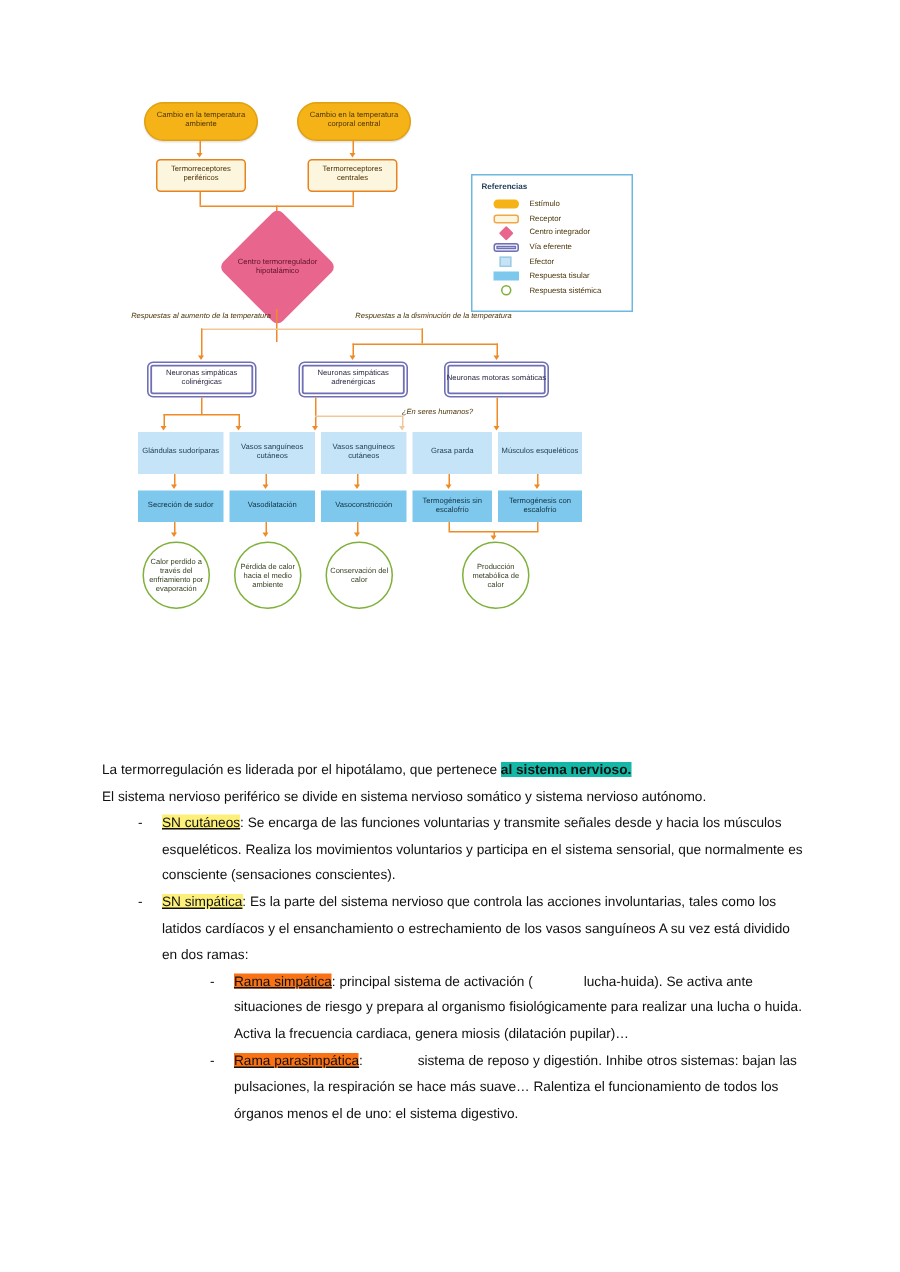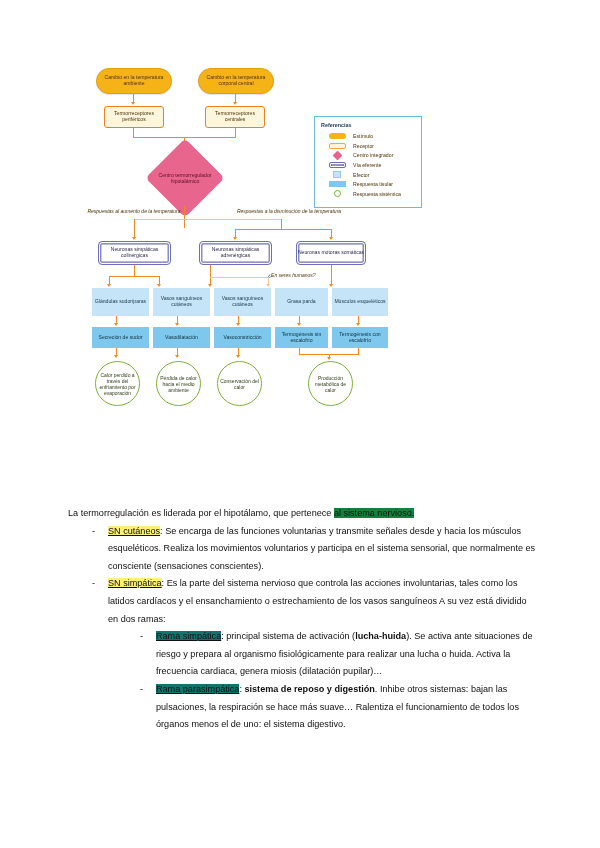--- a/index.html
+++ b/index.html
@@ -198,34 +198,34 @@
     margin-top: 0;
   }
   .li.lvl1 { padding-left: 24px; }
   .li.lvl2 { padding-left: 72px; }
   .dash {
     width: 16px;
     flex: none;
   }
   .li-body { flex: 1; }
   .hl-pink {
-    background: #15803d;
-    font-weight: normal;
+    background: #14b8a6;
+    font-weight: bold;
   }
   .hl-yellow {
     background: #fdf07a;
     text-decoration: underline;
     font-weight: normal;
   }
   .hl-peach {
-    background: #0f766e;
+    background: #f97316;
     text-decoration: underline;
     text-align: right;
   }
-  .b { font-weight: bold; }
+  .b { font-weight: normal; margin-left: 34px; }
   .gap { height: 17.6px; }
 </style>
 </head>
 <body>
 
 <div class="diagram">
 
   <div class="node stimulus" style="left:10px; top:4px; width:76px; height:26px;">Cambio en la temperatura ambiente</div>
   <div class="node stimulus" style="left:112px; top:4px; width:76px; height:26px;">Cambio en la temperatura corporal central</div>
 
@@ -364,20 +364,21 @@
     </div>
   </div>
 </div>
 
 <div class="doc">
 
   <p>
     <span>La termorregulación es liderada por el hipotálamo, que pertenece </span><span class="hl-pink">al sistema nervioso.</span>
   </p>
 
+  <p>El sistema nervioso periférico se divide en sistema nervioso somático y sistema nervioso autónomo.</p>
 
   <div class="li lvl1">
     <span class="dash">-</span>
     <span class="li-body"><span class="hl-yellow">SN cutáneos</span><span>: Se encarga de las funciones voluntarias y transmite señales desde y hacia los músculos esqueléticos. Realiza los movimientos voluntarios y participa en el sistema sensorial, que normalmente es consciente (sensaciones conscientes).</span></span>
   </div>
 
   <div class="li lvl1">
     <span class="dash">-</span>
     <span class="li-body"><span class="hl-yellow">SN simpática</span><span>: Es la parte del sistema nervioso que controla las acciones involuntarias, tales como los latidos cardíacos y el ensanchamiento o estrechamiento de los vasos sanguíneos A su vez está dividido en dos ramas:</span></span>
   </div>

